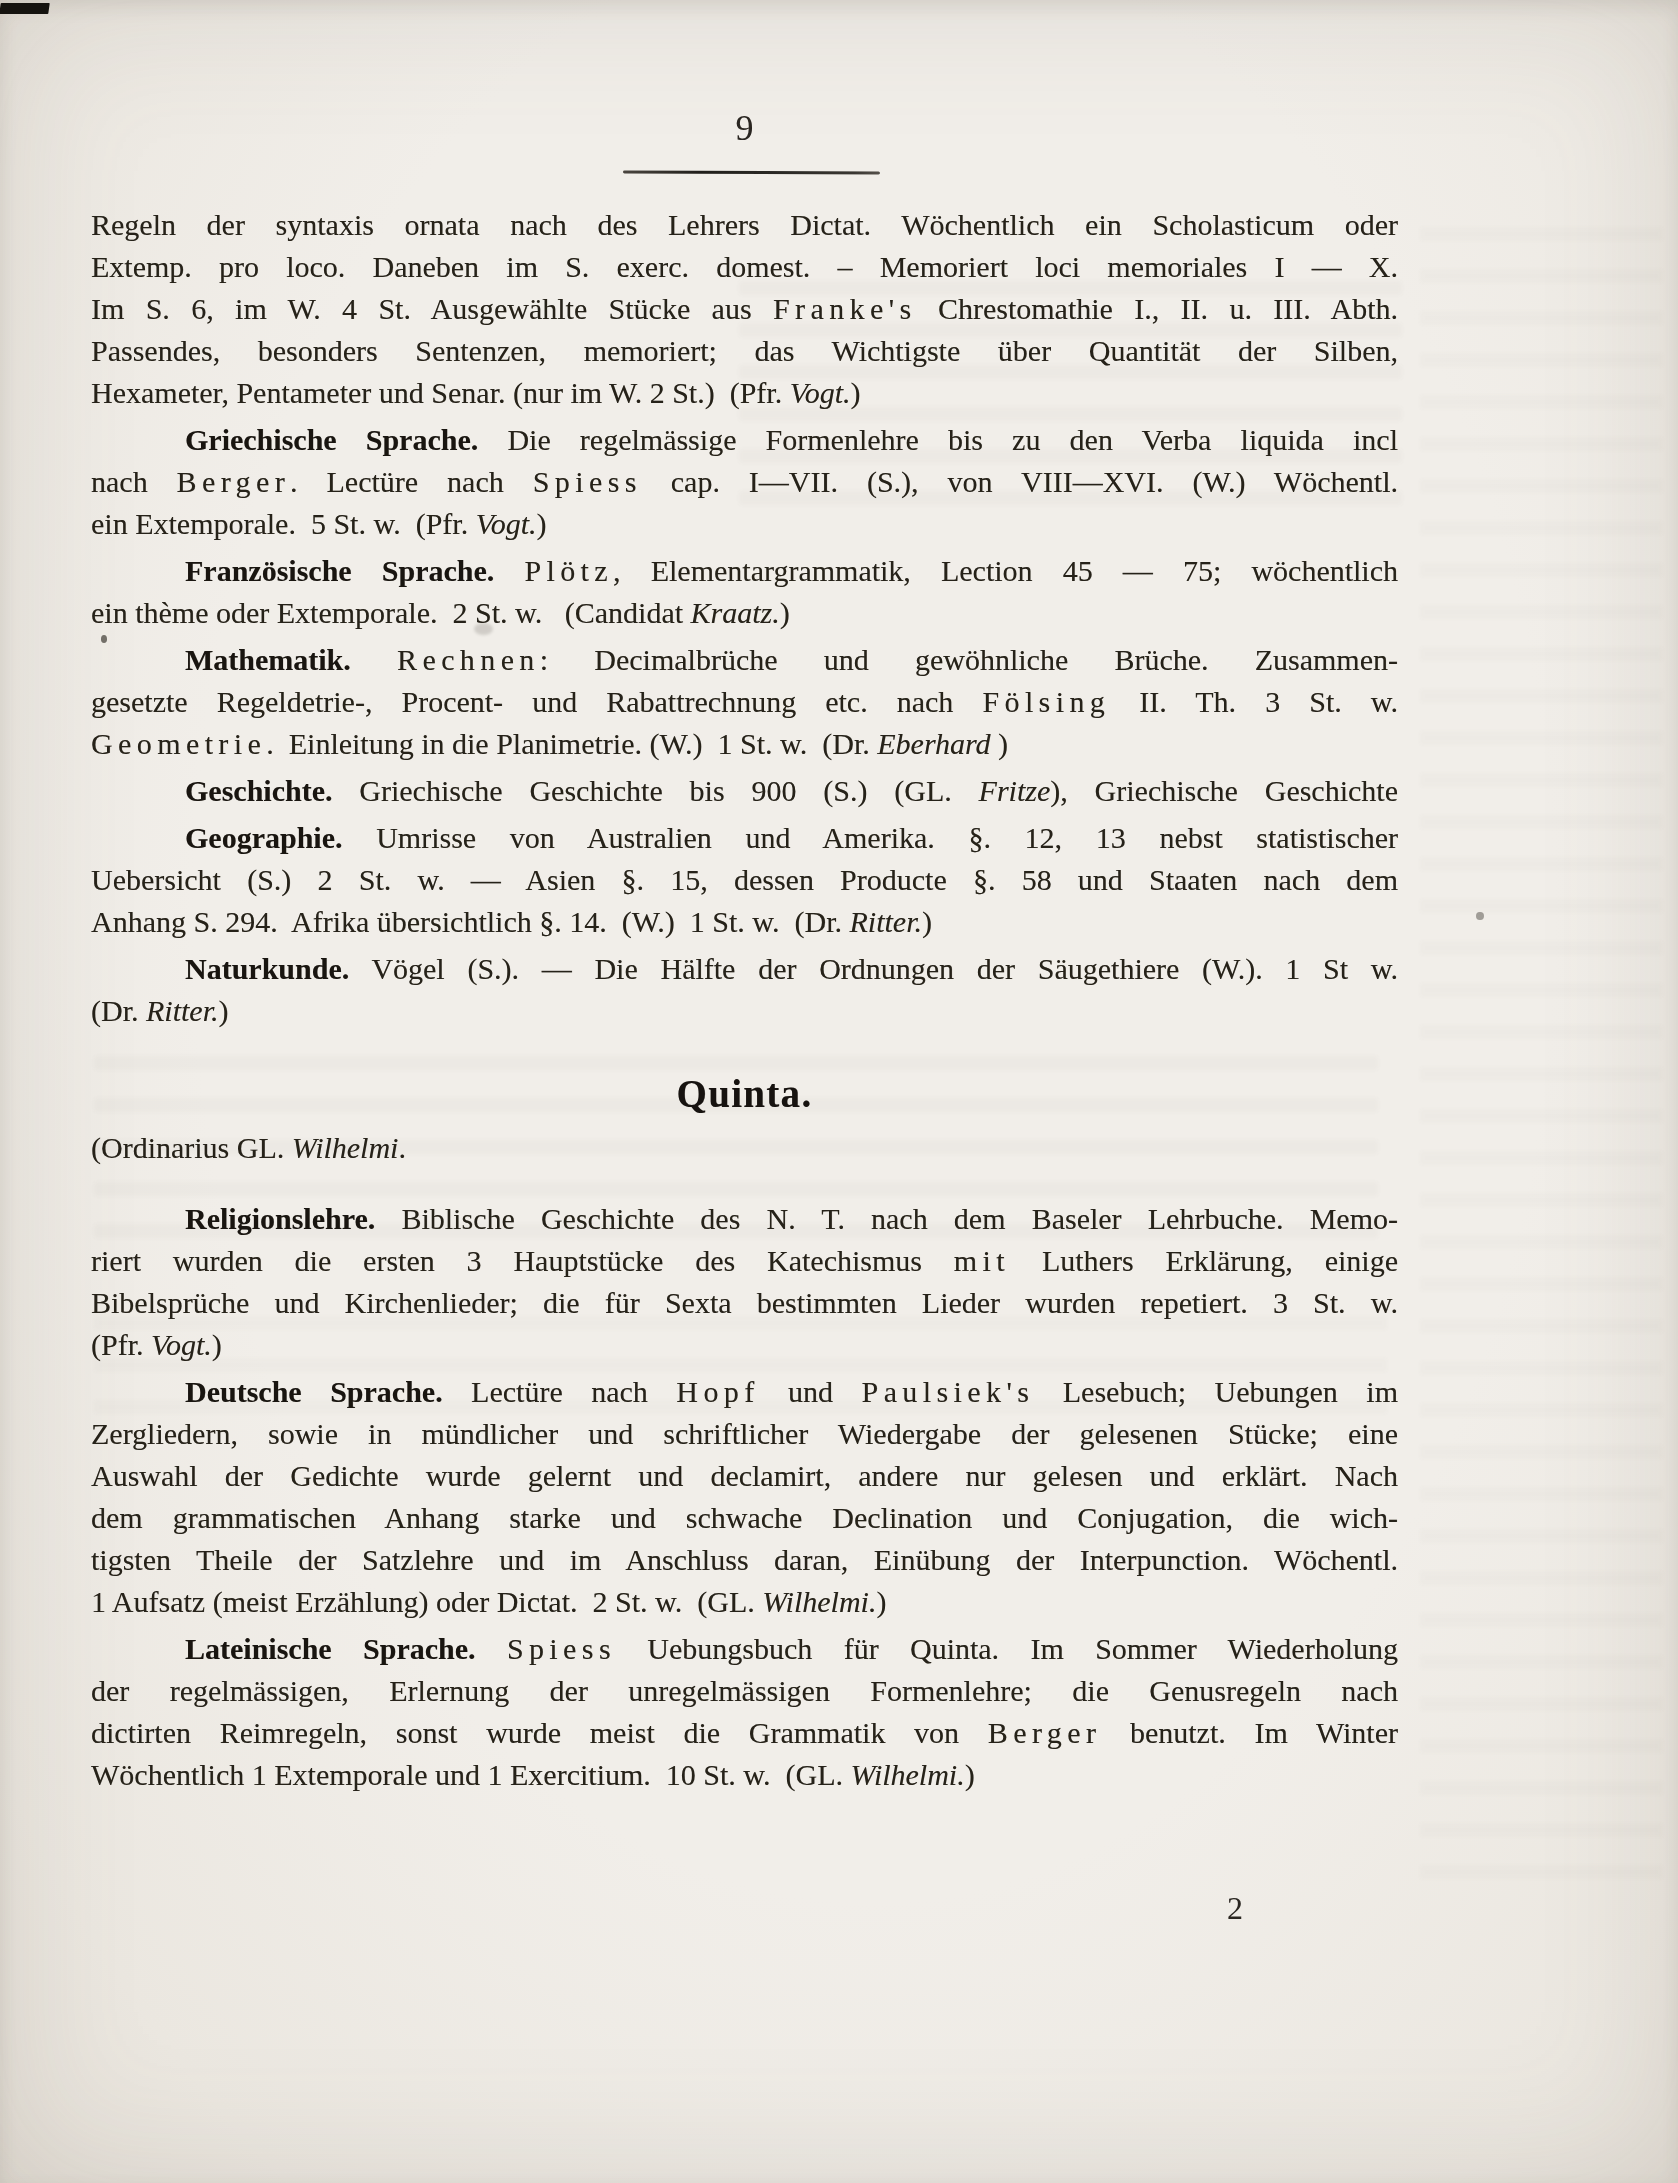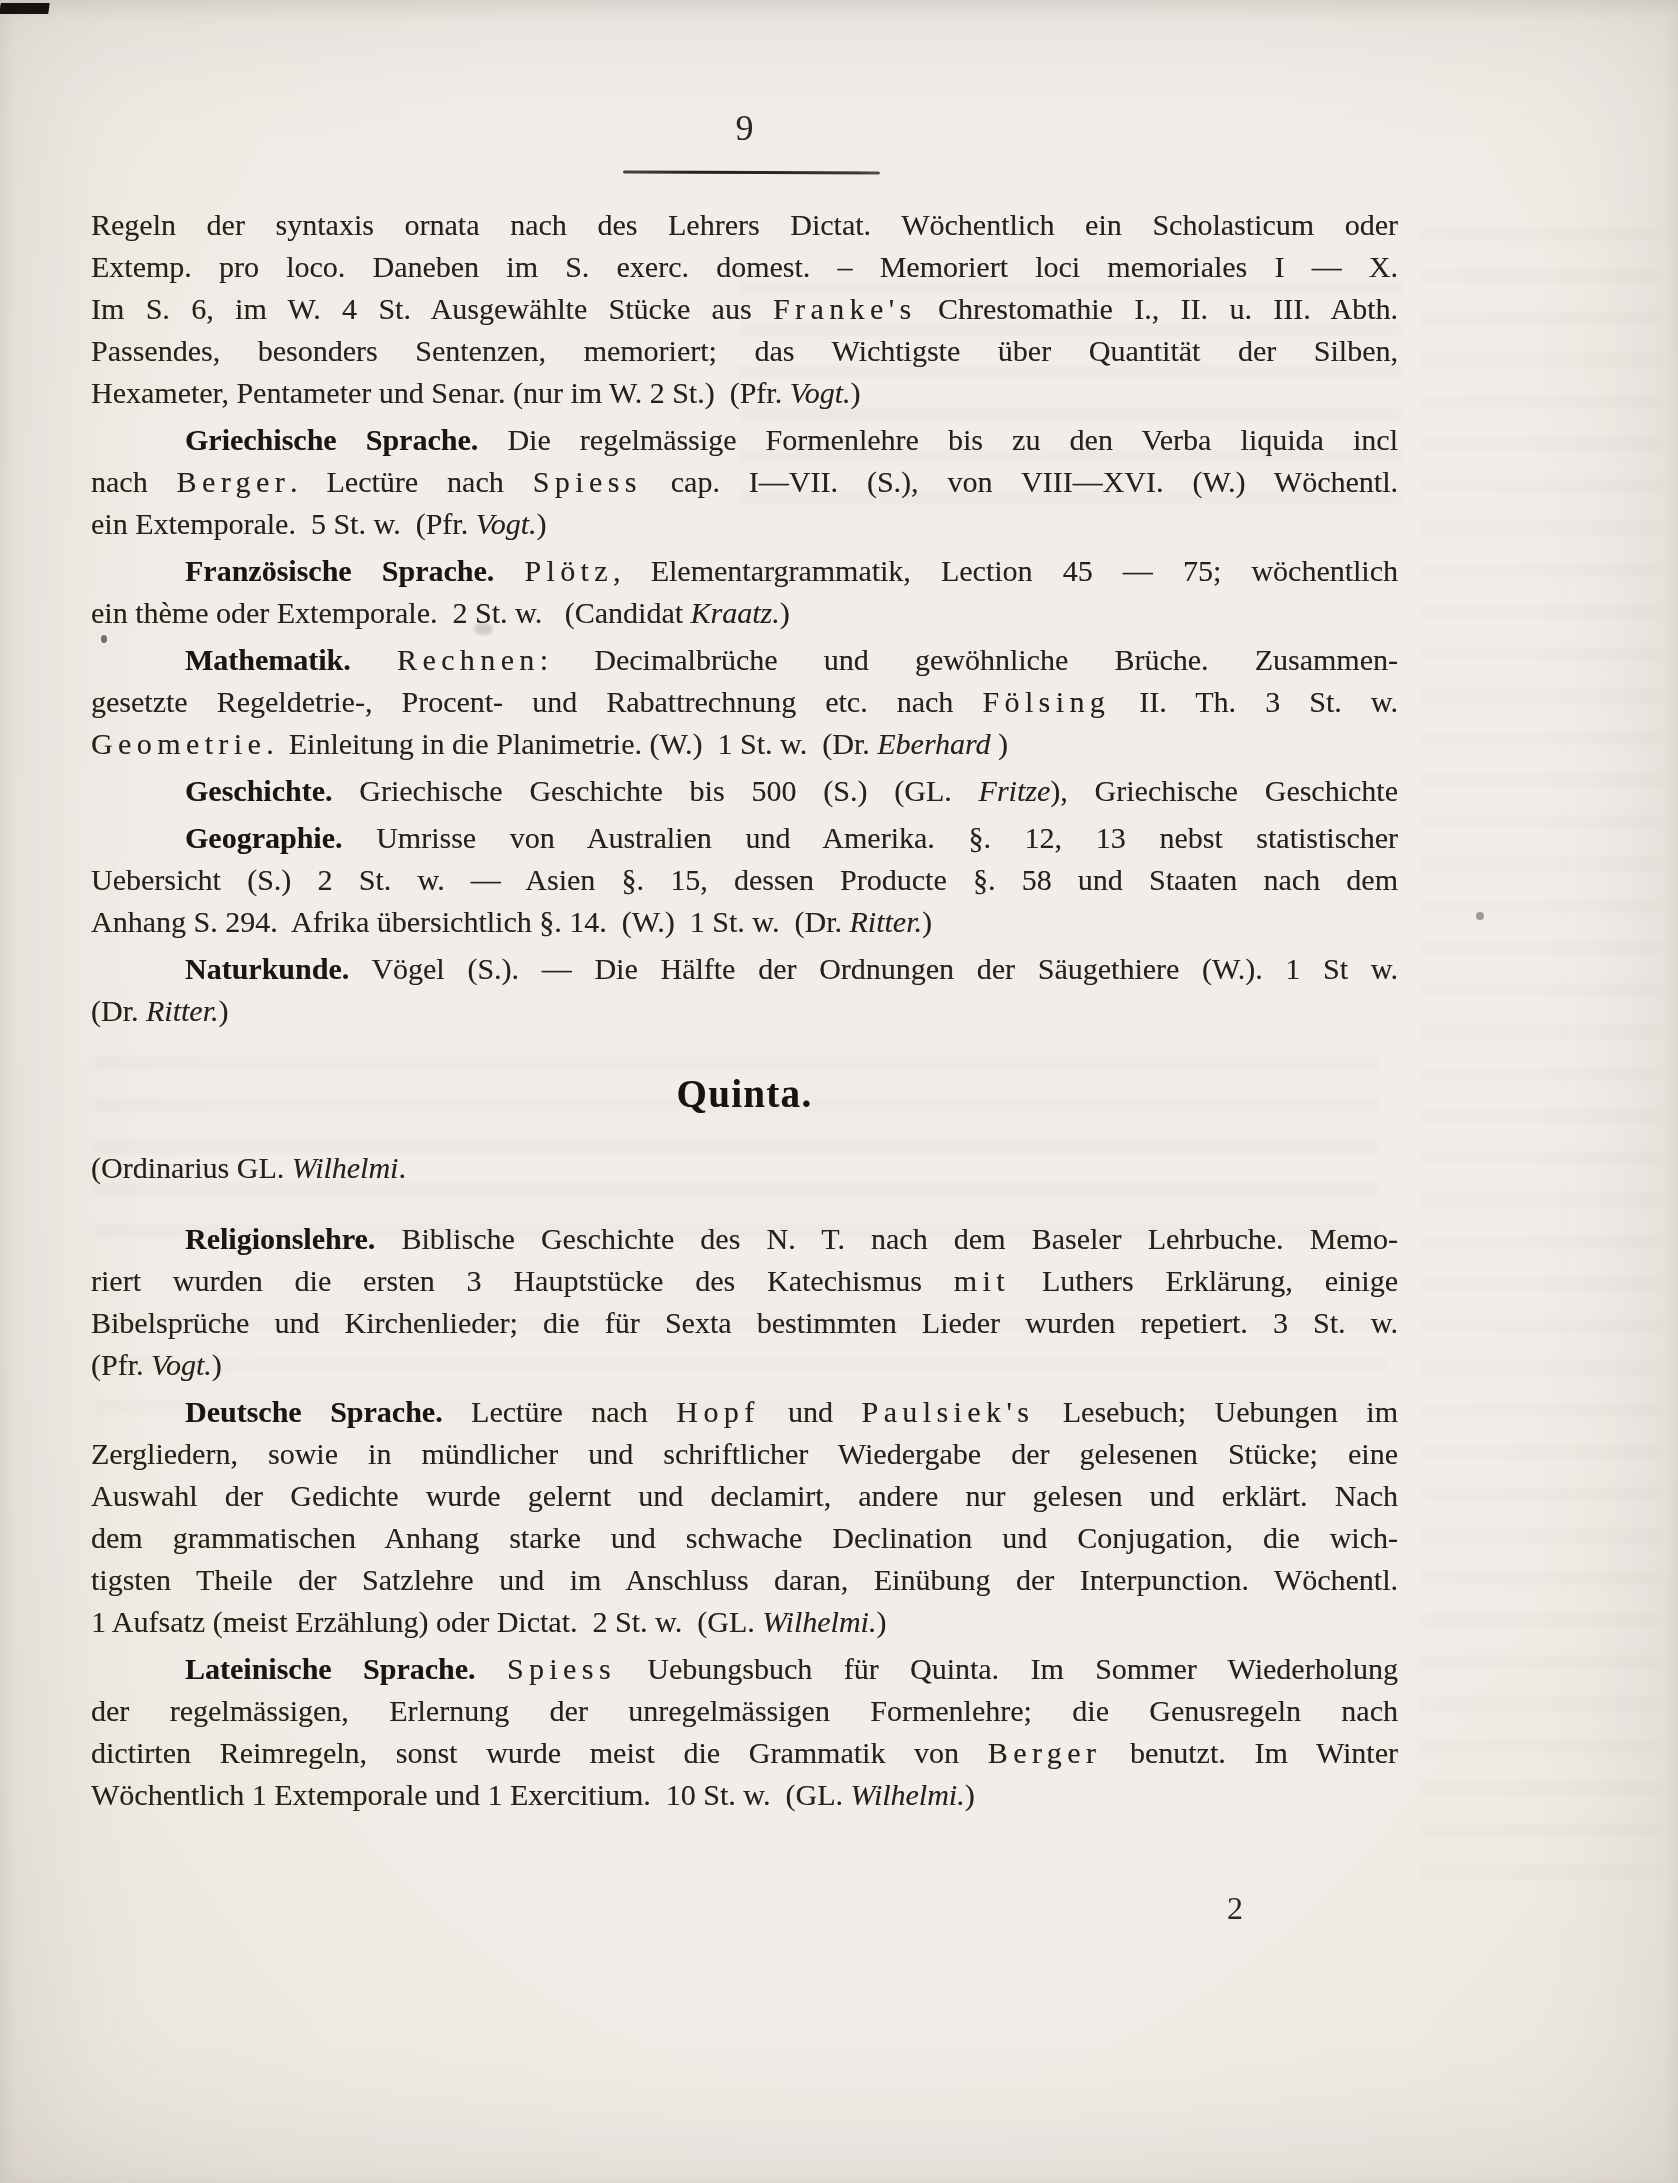--- a/index.html
+++ b/index.html
@@ -18,21 +18,21 @@
     font-size:30px;line-height:42px;color:#262219;
     text-shadow:0.2px 0.3px 0.3px rgba(35,28,20,0.35);}
   .para{margin:0 0 5px 0;}
   .tl{min-height:42px;}
   .tl.j{text-align:justify;text-align-last:justify;}
   .tl.ind{text-indent:94px;}
   .rb{font-weight:bold;color:#191510;}
   .rs{letter-spacing:0.18em;}
   .ri{font-style:italic;}
   .q-heading{text-align:center;font-weight:bold;font-size:39px;line-height:50px;
-    letter-spacing:1.3px;color:#171310;margin:37px 0 28px 0;}
+    letter-spacing:1.3px;color:#171310;margin:37px 0 8px 0;}
   .q-sub{font-size:30px;margin:0 0 28.5px 0;}
   .sig{position:absolute;top:1890px;left:1227px;font-size:32px;color:#2a2621;}
   .corner-mark{position:absolute;top:2.5px;left:0;width:49px;height:11px;background:#15130f;
     transform:skewX(-8deg);border-radius:0.8px;}
   .speck{position:absolute;background:#3f3a33;border-radius:50%;opacity:0.7;}
   .speck.s1{left:101px;top:635px;width:5.9px;height:7.6px;}
   .speck.s2{left:474px;top:623px;width:18.5px;height:11.8px;opacity:0.18;filter:blur(1.7px);}
   .speck.s3{left:1476px;top:912px;width:7.6px;height:8.4px;opacity:0.45;}
   .bleed{position:absolute;pointer-events:none;filter:blur(2.1px);
     background:repeating-linear-gradient(180deg, rgba(95,88,76,0.55) 0 14.3px, rgba(0,0,0,0) 14.3px 42px);}
@@ -73,21 +73,21 @@
       <div class="para">
         <div class="tl j ind"><span class="rb">Französische Sprache.</span><span class="rn"> </span><span class="rs">Plötz</span><span class="rn">, Elementargrammatik, Lection 45 — 75; wöchentlich</span></div>
         <div class="tl"><span class="rn">ein thème oder Extemporale.&nbsp; 2 St. w.&nbsp;&nbsp; (Candidat </span><span class="ri">Kraatz.</span><span class="rn">)</span></div>
       </div>
       <div class="para">
         <div class="tl j ind"><span class="rb">Mathematik.</span><span class="rn"> </span><span class="rs">Rechnen</span><span class="rn">: Decimalbrüche und gewöhnliche Brüche. Zusammen-</span></div>
         <div class="tl j"><span class="rn">gesetzte Regeldetrie-, Procent- und Rabattrechnung etc. nach </span><span class="rs">Fölsing</span><span class="rn"> II. Th. 3 St. w.</span></div>
         <div class="tl"><span class="rs">Geometrie</span><span class="rn">.&nbsp; Einleitung in die Planimetrie. (W.)&nbsp; 1 St. w.&nbsp; (Dr. </span><span class="ri">Eberhard</span><span class="rn"> )</span></div>
       </div>
       <div class="para">
-        <div class="tl j ind"><span class="rb">Geschichte.</span><span class="rn"> Griechische Geschichte bis 500 (S.) (GL. </span><span class="ri">Fritze</span><span class="rn">), Griechische Geschichte</span></div>
+        <div class="tl j ind"><span class="rb">Geschichte.</span><span class="rn"> Griechische Geschichte bis 900 (S.) (GL. </span><span class="ri">Fritze</span><span class="rn">), Griechische Geschichte</span></div>
       </div>
       <div class="para">
         <div class="tl j ind"><span class="rb">Geographie.</span><span class="rn"> Umrisse von Australien und Amerika. §. 12, 13 nebst statistischer</span></div>
         <div class="tl j"><span class="rn">Uebersicht (S.) 2 St. w. — Asien §. 15, dessen Producte §. 58 und Staaten nach dem</span></div>
         <div class="tl"><span class="rn">Anhang S. 294.&nbsp; Afrika übersichtlich §. 14.&nbsp; (W.)&nbsp; 1 St. w.&nbsp; (Dr. </span><span class="ri">Ritter.</span><span class="rn">)</span></div>
       </div>
       <div class="para">
         <div class="tl j ind"><span class="rb">Naturkunde.</span><span class="rn"> Vögel (S.). — Die Hälfte der Ordnungen der Säugethiere (W.). 1 St w.</span></div>
         <div class="tl"><span class="rn">(Dr. </span><span class="ri">Ritter.</span><span class="rn">)</span></div>
       </div>

